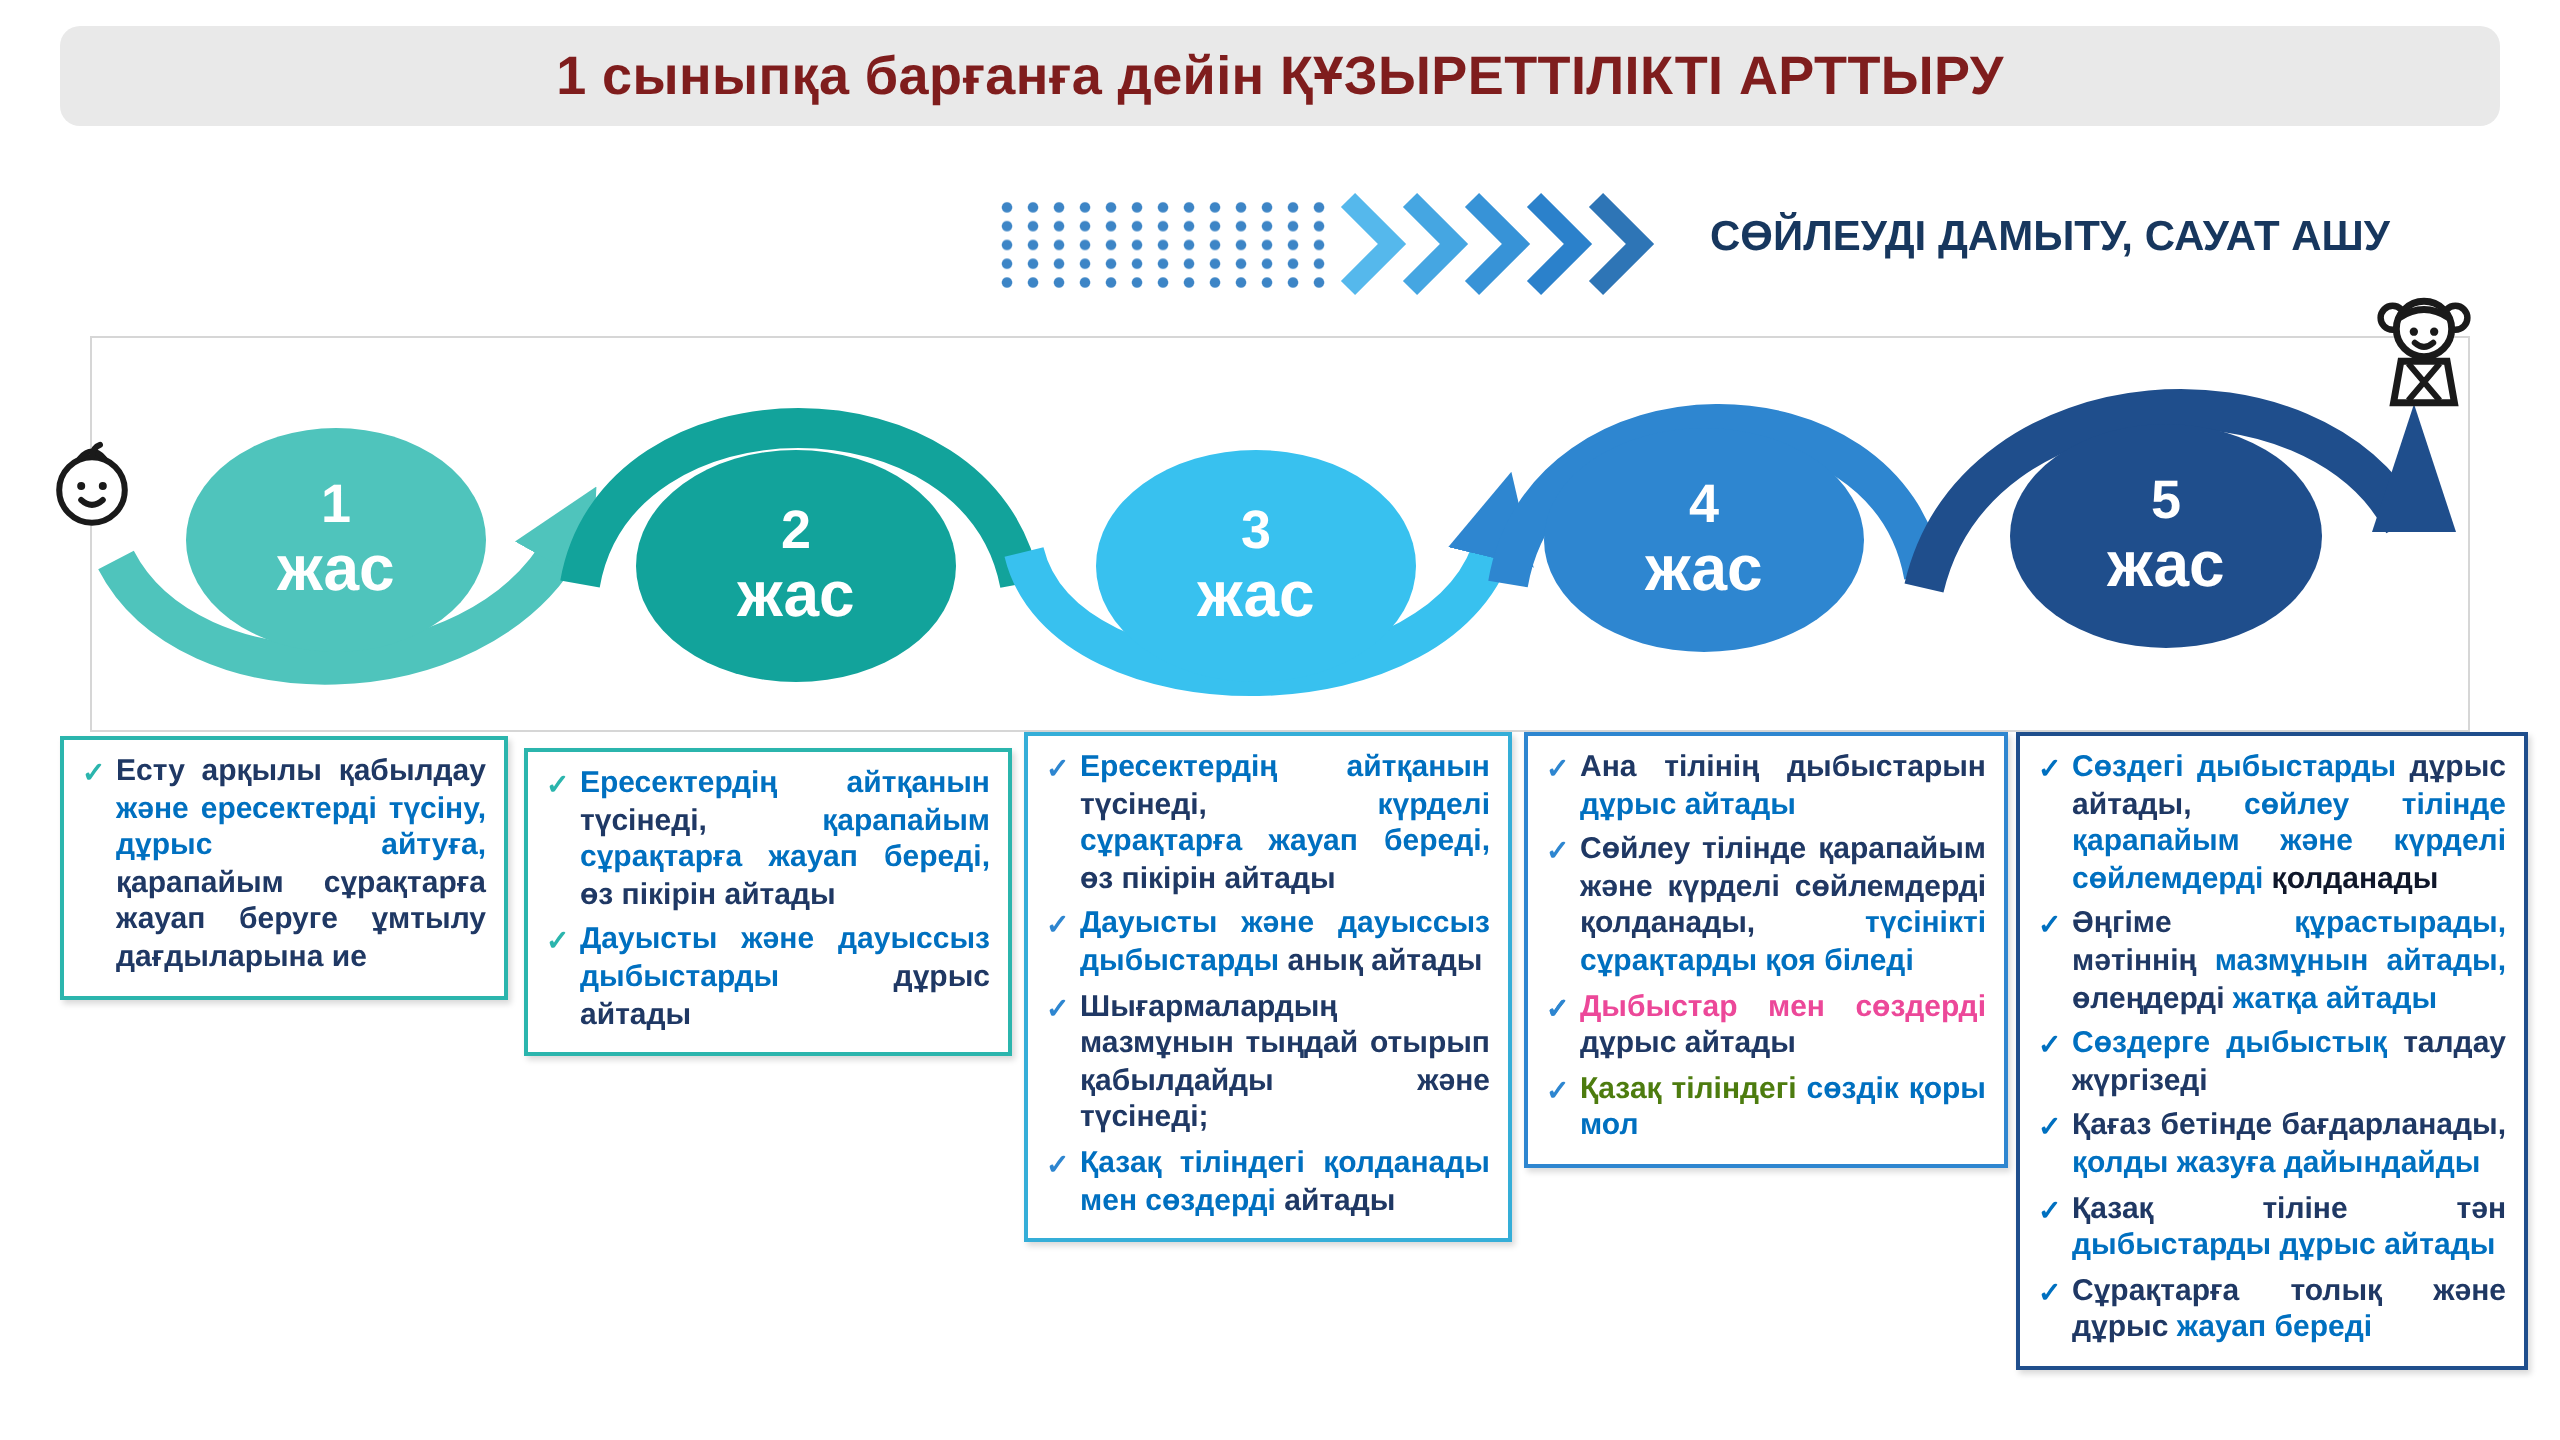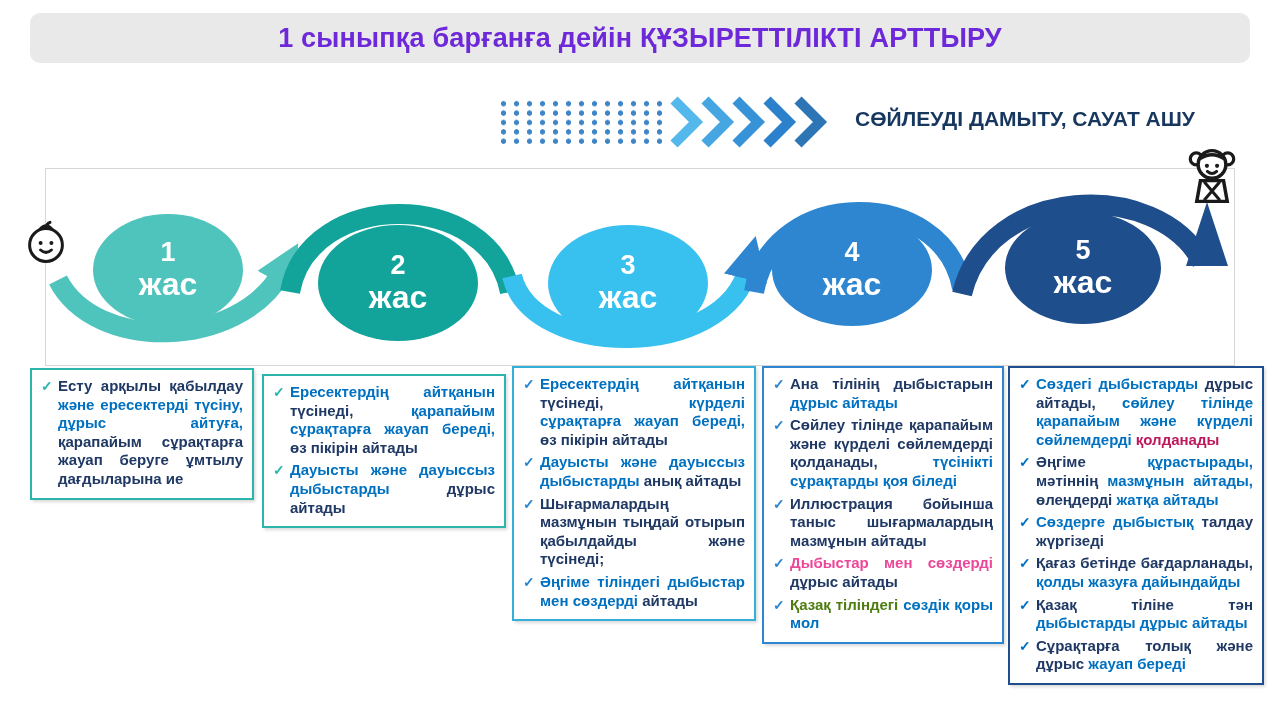--- a/index.html
+++ b/index.html
@@ -1,20 +1,20 @@
 <!DOCTYPE html>
 <html><head>
 <meta charset="utf-8">
 <style>
   html,body{margin:0;padding:0;background:#fff;}
   .slide{position:relative;width:1280px;height:720px;overflow:hidden;background:#ffffff;
          font-family:"Liberation Sans",sans-serif;}
   .banner{position:absolute;left:30px;top:13px;width:1220px;height:50px;background:#e9e9e9;
           border-radius:10px;display:flex;align-items:center;justify-content:center;}
-  .banner span{font-weight:bold;font-size:27px;color:#6d28d9;letter-spacing:.2px;}
+  .banner span{font-weight:bold;font-size:27px;color:#7f1d1d;letter-spacing:.2px;}
   .left-label{position:absolute;left:48px;top:106px;font-size:23px;font-weight:bold;color:#17375e;}
   .right-label{position:absolute;left:855px;top:107px;width:412px;font-size:21px;font-weight:bold;color:#17375e;}
   .dots{position:absolute;left:497px;top:99px;width:168px;height:47px;
         background-image:radial-gradient(circle,#3d85c6 2.3px,transparent 2.9px);
         background-size:13px 9.4px;}
   .chevs{position:absolute;left:668px;top:95px;width:180px;height:54px;}
   .tl-frame{position:absolute;left:45px;top:168px;width:1188px;height:196px;
             border:1px solid #d6d6d6;background:#fff;z-index:1;}
   .arcs{position:absolute;left:0;top:0;width:1280px;height:720px;z-index:2;pointer-events:none;}
   .stage{position:absolute;border-radius:50%;display:flex;flex-direction:column;align-items:center;
@@ -115,30 +115,30 @@
       <div class="item"><span class="check" style="color: rgb(43, 181, 173);">✓</span><span style="color: rgb(31, 56, 100);">Есту арқылы қабылдау</span><span style="color: rgb(0, 112, 192);"> және ересектерді түсіну, дұрыс айтуға,</span><span style="color: rgb(31, 56, 100);"> қарапайым сұрақтарға жауап беруге ұмтылу дағдыларына ие</span></div>
     </div>
     <div class="tbox" style="left: 262px; top: 374px; width: 244px; border-color: rgb(43, 181, 173);">
       <div class="item"><span class="check" style="color: rgb(43, 181, 173);">✓</span><span style="color: rgb(0, 112, 192);">Ересектердің айтқанын</span><span style="color: rgb(31, 56, 100);"> түсінеді,</span><span style="color: rgb(0, 112, 192);"> қарапайым сұрақтарға жауап береді,</span><span style="color: rgb(31, 56, 100);"> өз пікірін айтады</span></div>
       <div class="item"><span class="check" style="color: rgb(43, 181, 173);">✓</span><span style="color: rgb(0, 112, 192);">Дауысты және дауыссыз дыбыстарды</span><span style="color: rgb(31, 56, 100);"> дұрыс айтады</span></div>
     </div>
     <div class="tbox" style="left: 512px; top: 366px; width: 244px; border-color: rgb(53, 174, 216);">
       <div class="item"><span class="check" style="color: rgb(46, 134, 208);">✓</span><span style="color: rgb(0, 112, 192);">Ересектердің айтқанын</span><span style="color: rgb(31, 56, 100);"> түсінеді,</span><span style="color: rgb(0, 112, 192);"> күрделі сұрақтарға жауап береді,</span><span style="color: rgb(31, 56, 100);"> өз пікірін айтады</span></div>
       <div class="item"><span class="check" style="color: rgb(46, 134, 208);">✓</span><span style="color: rgb(0, 112, 192);">Дауысты және дауыссыз дыбыстарды</span><span style="color: rgb(31, 56, 100);"> анық айтады</span></div>
       <div class="item"><span class="check" style="color: rgb(46, 134, 208);">✓</span><span style="color: rgb(31, 56, 100);">Шығармалардың мазмұнын тыңдай отырып қабылдайды және түсінеді;</span></div>
-      <div class="item"><span class="check" style="color: rgb(46, 134, 208);">✓</span><span style="color: rgb(0, 112, 192);">Әңгіме тіліндегі дыбыстар мен сөздерді</span><span style="color: rgb(31, 56, 100);"> айтады</span></div>
+      <div class="item"><span class="check" style="color: rgb(46, 134, 208);">✓</span><span style="color: rgb(0, 112, 192);">Қазақ тіліндегі қолданады мен сөздерді</span><span style="color: rgb(31, 56, 100);"> айтады</span></div>
     </div>
     <div class="tbox" style="left: 762px; top: 366px; width: 242px; border-color: rgb(46, 134, 208);">
       <div class="item"><span class="check" style="color: rgb(46, 134, 208);">✓</span><span style="color: rgb(31, 56, 100);">Ана тілінің дыбыстарын</span><span style="color: rgb(0, 112, 192);"> дұрыс айтады</span></div>
       <div class="item"><span class="check" style="color: rgb(46, 134, 208);">✓</span><span style="color: rgb(31, 56, 100);">Сөйлеу тілінде қарапайым және күрделі сөйлемдерді қолданады,</span><span style="color: rgb(0, 112, 192);"> түсінікті сұрақтарды қоя біледі</span></div>
-      <div class="item"><span class="check" style="color: rgb(46, 134, 208);">✓</span><span style="color: rgb(31, 56, 100);">Иллюстрация бойынша таныс шығармалардың мазмұнын айтады</span></div>
+      <div class="item"><span class="check" style="color: rgb(46, 134, 208);">✓</span></div>
       <div class="item"><span class="check" style="color: rgb(46, 134, 208);">✓</span><span style="color: #ec4899;">Дыбыстар мен сөздерді</span><span style="color: rgb(31, 56, 100);"> дұрыс айтады</span></div>
       <div class="item"><span class="check" style="color: rgb(46, 134, 208);">✓</span><span style="color: #4d7c0f;">Қазақ тіліндегі</span><span style="color: rgb(0, 112, 192);"> сөздік қоры мол</span></div>
     </div>
     <div class="tbox" style="left: 1008px; top: 366px; width: 256px; border-color: rgb(31, 78, 140);">
-      <div class="item"><span class="check" style="color: rgb(0, 112, 192);">✓</span><span style="color: rgb(0, 112, 192);">Сөздегі дыбыстарды</span><span style="color: rgb(31, 56, 100);"> дұрыс айтады,</span><span style="color: rgb(0, 112, 192);"> сөйлеу тілінде қарапайым және күрделі сөйлемдерді</span><span style="color: #be185d;"> қолданады</span></div>
+      <div class="item"><span class="check" style="color: rgb(0, 112, 192);">✓</span><span style="color: rgb(0, 112, 192);">Сөздегі дыбыстарды</span><span style="color: rgb(31, 56, 100);"> дұрыс айтады,</span><span style="color: rgb(0, 112, 192);"> сөйлеу тілінде қарапайым және күрделі сөйлемдерді</span><span style="color: #0f172a;"> қолданады</span></div>
       <div class="item"><span class="check" style="color: rgb(0, 112, 192);">✓</span><span style="color: rgb(31, 56, 100);">Әңгіме</span><span style="color: rgb(0, 112, 192);"> құрастырады,</span><span style="color: rgb(31, 56, 100);"> мәтіннің</span><span style="color: rgb(0, 112, 192);"> мазмұнын айтады,</span><span style="color: rgb(31, 56, 100);"> өлеңдерді</span><span style="color: rgb(0, 112, 192);"> жатқа айтады</span></div>
       <div class="item"><span class="check" style="color: rgb(0, 112, 192);">✓</span><span style="color: rgb(0, 112, 192);">Сөздерге дыбыстық</span><span style="color: rgb(31, 56, 100);"> талдау жүргізеді</span></div>
       <div class="item"><span class="check" style="color: rgb(0, 112, 192);">✓</span><span style="color: rgb(31, 56, 100);">Қағаз бетінде бағдарланады,</span><span style="color: rgb(0, 112, 192); margin-top: 13px;"> қолды жазуға дайындайды</span></div>
       <div class="item"><span class="check" style="color: rgb(0, 112, 192);">✓</span><span style="color: rgb(31, 56, 100);">Қазақ тіліне тән</span><span style="color: rgb(0, 112, 192);"> дыбыстарды дұрыс айтады</span></div>
       <div class="item"><span class="check" style="color: rgb(0, 112, 192);">✓</span><span style="color: rgb(31, 56, 100);">Сұрақтарға толық және дұрыс</span><span style="color: rgb(0, 112, 192);"> жауап береді</span></div>
     </div>
   </div>
 
 </body></html>

